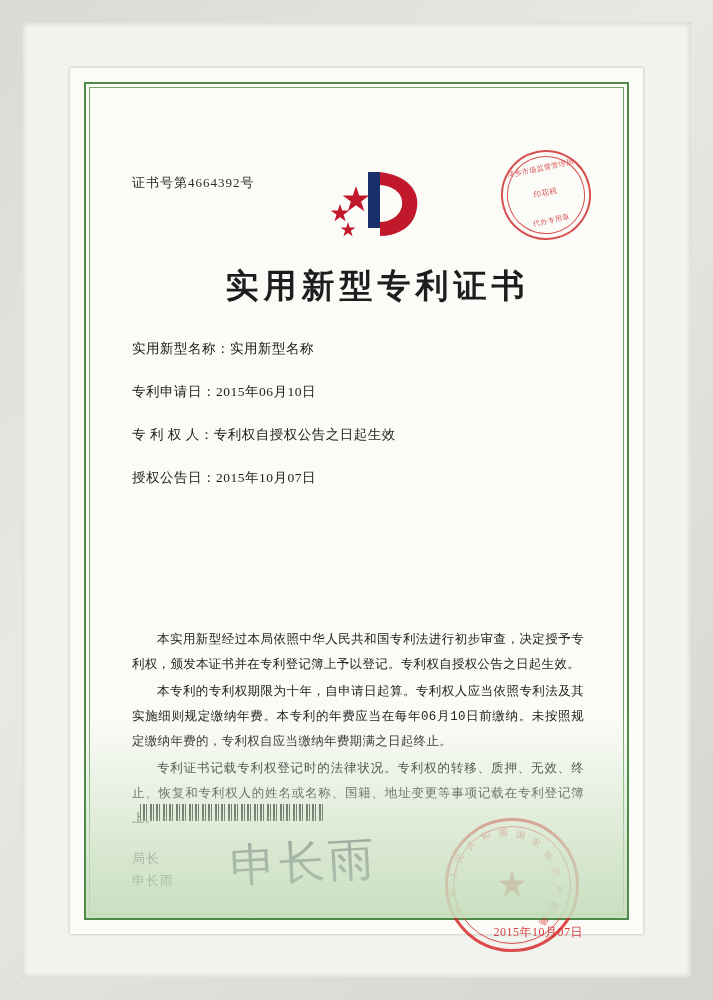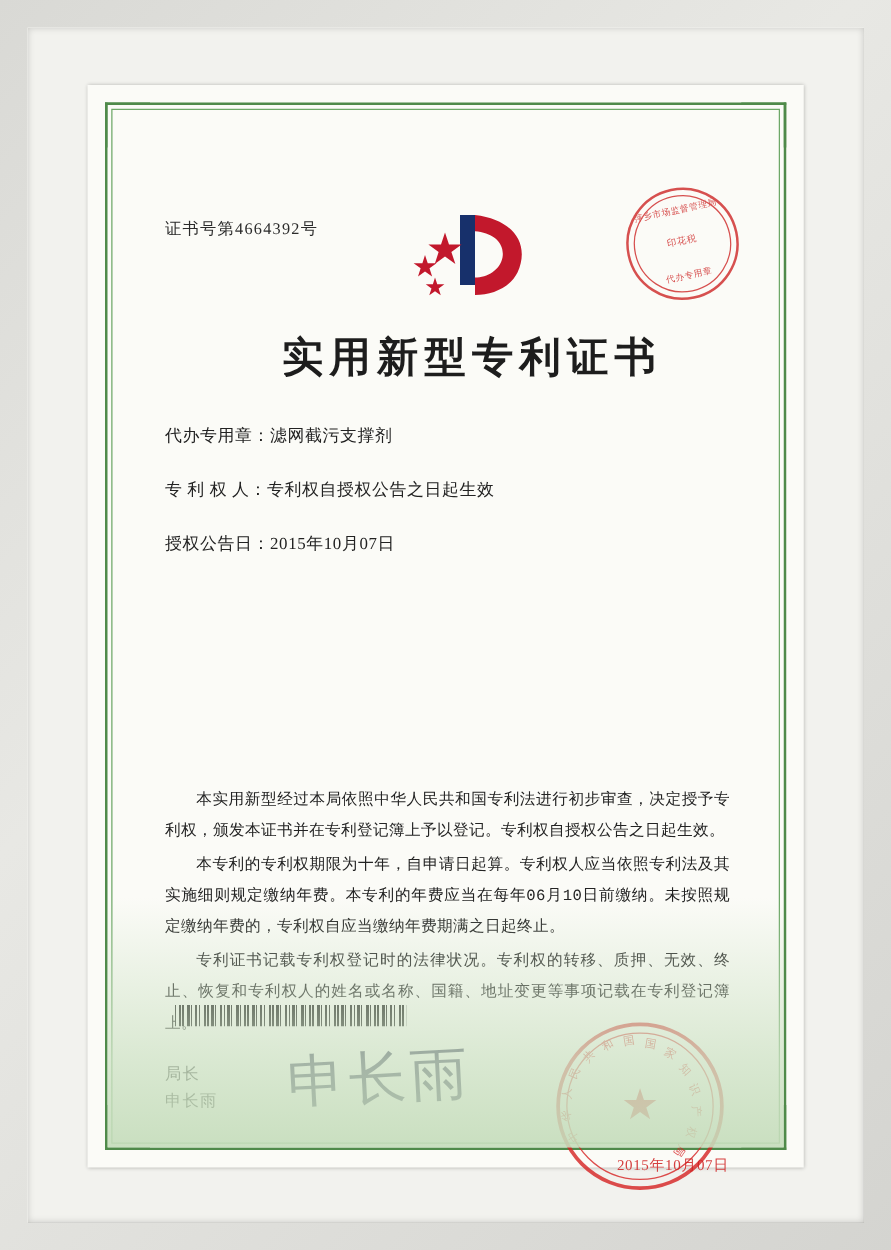--- a/index.html
+++ b/index.html
@@ -261,21 +261,24 @@
         <div class="ring"></div>
         <div class="t1">萍乡市场监督管理局</div>
         <div class="t2">印花税</div>
         <div class="t3">代办专用章</div>
       </div>
 
       <div class="title">实用新型专利证书</div>
 
       <div class="fields">
         <div class="field-row">
-          <span class="field-label">代办专用章：</span><span class="field-value">滤网截污支撑剂</span>
+          <span class="field-label">实用新型名称：</span><span class="field-value">实用新型名称</span>
+        </div>
+        <div class="field-row">
+          <span class="field-label">专利申请日：</span><span class="field-value">2015年06月10日</span>
         </div>
         <div class="field-row">
           <span class="field-label">专 利 权 人：</span><span class="field-value">专利权自授权公告之日起生效</span>
         </div>
         <div class="field-row">
           <span class="field-label">授权公告日：</span><span class="field-value">2015年10月07日</span>
         </div>
       </div>
 
       <div class="body-text">

